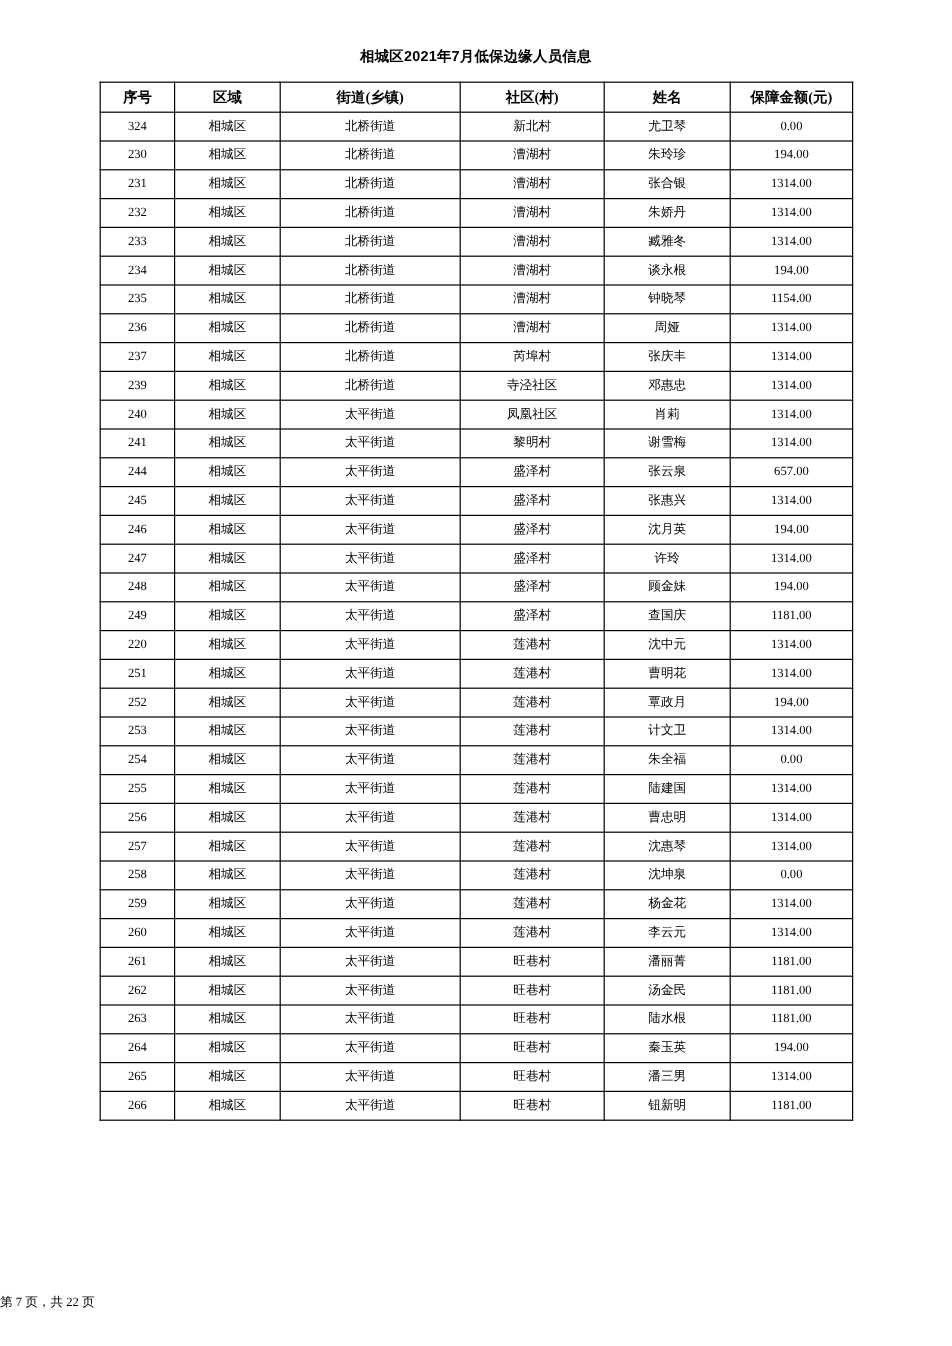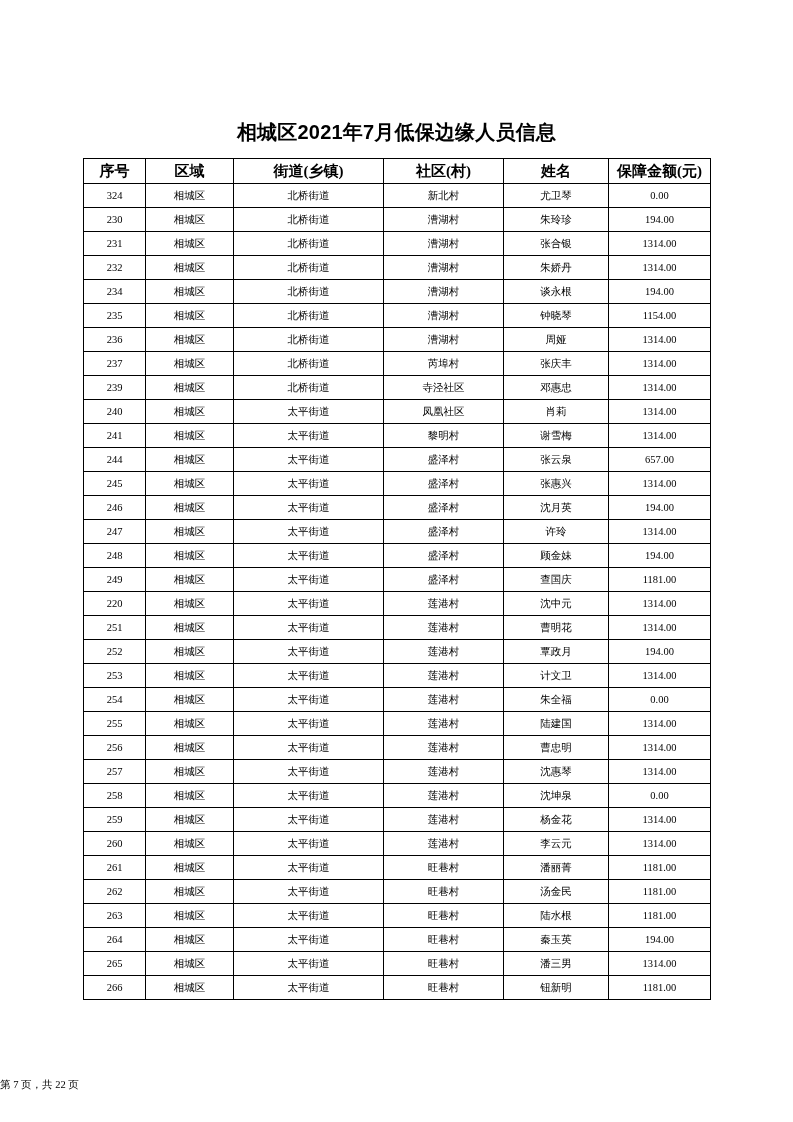--- a/index.html
+++ b/index.html
@@ -16,25 +16,25 @@
   }
   .page {
     width: 793px;
     height: 1122px;
     box-sizing: border-box;
     padding: 0;
     position: relative;
   }
   .doc-title {
     text-align: center;
-    font-size: 20px;
+    font-size: 12px;
     font-weight: bold;
     font-family: "Liberation Sans", "DejaVu Sans", sans-serif;
     margin: 0;
-    padding-top: 119px;
+    padding-top: 39px;
     letter-spacing: 0.2px;
   }
   .table-wrap {
     margin: 12px auto 0 auto;
     width: 627px;
   }
   table.info {
     border-collapse: collapse;
     width: 100%;
     table-layout: fixed;
@@ -45,21 +45,21 @@
     vertical-align: middle;
     font-size: 10.5px;
     height: 23px;
     line-height: 23px;
     padding: 0;
     overflow: hidden;
     white-space: nowrap;
   }
   table.info th {
     font-weight: bold;
-    font-size: 15px;
+    font-size: 12px;
     height: 24px;
     line-height: 24px;
   }
   col.c-seq { width: 62px; }
   col.c-area { width: 88px; }
   col.c-street { width: 150px; }
   col.c-village { width: 120px; }
   col.c-name { width: 105px; }
   col.c-amount { width: 102px; }
 
@@ -129,20 +129,28 @@
           </tr>
           <tr>
             <td class="num">232</td>
             <td>相城区</td>
             <td>北桥街道</td>
             <td>漕湖村</td>
             <td>朱娇丹</td>
             <td class="num">1314.00</td>
           </tr>
           <tr>
+            <td class="num">233</td>
+            <td>相城区</td>
+            <td>北桥街道</td>
+            <td>漕湖村</td>
+            <td>臧雅冬</td>
+            <td class="num">1314.00</td>
+          </tr>
+          <tr>
             <td class="num">234</td>
             <td>相城区</td>
             <td>北桥街道</td>
             <td>漕湖村</td>
             <td>谈永根</td>
             <td class="num">194.00</td>
           </tr>
           <tr>
             <td class="num">235</td>
             <td>相城区</td>

